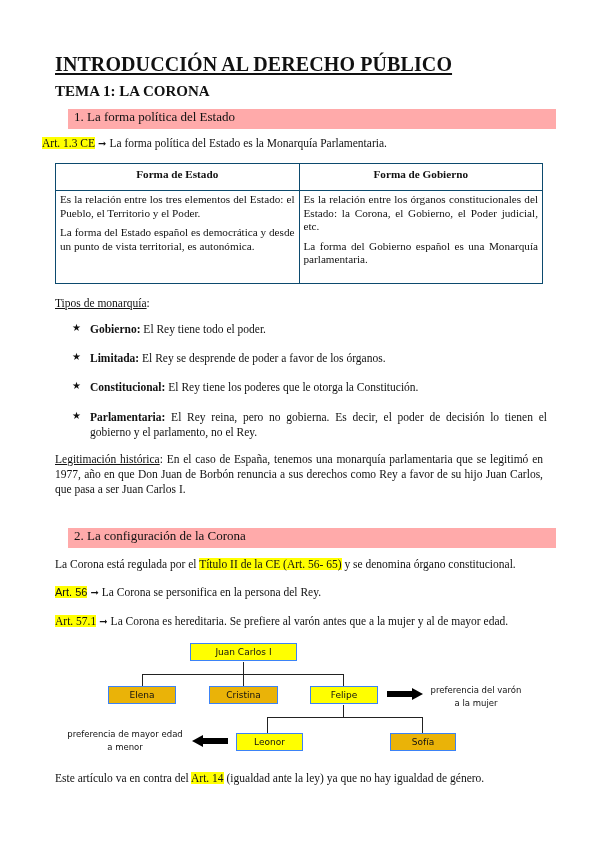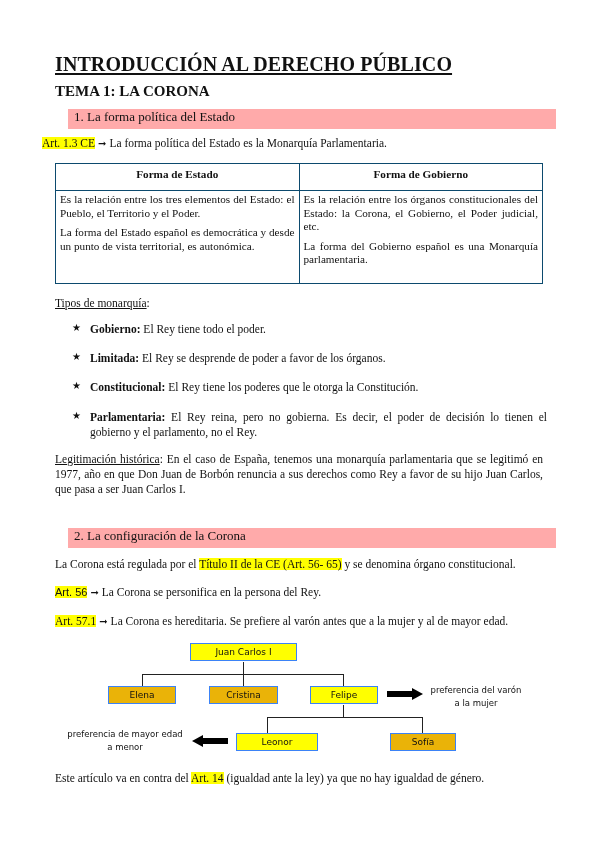--- a/index.html
+++ b/index.html
@@ -137,21 +137,21 @@
   <div class="line" style="left:343px; top:674px; width:1px; height:12px;"></div>
   <div class="line" style="left:343px; top:705px; width:1px; height:12px;"></div>
   <div class="line" style="left:267px; top:717px; width:156px; height:1px;"></div>
   <div class="line" style="left:267px; top:717px; width:1px; height:16px;"></div>
   <div class="line" style="left:422px; top:717px; width:1px; height:16px;"></div>
 
   <div class="node yellow" style="left:190px; top:643px; width:107px;">Juan Carlos I</div>
   <div class="node grey" style="left:108px; top:686px; width:68px;">Elena</div>
   <div class="node grey" style="left:209px; top:686px; width:69px;">Cristina</div>
   <div class="node yellow" style="left:310px; top:686px; width:68px;">Felipe</div>
-  <div class="node yellow" style="left:236px; top:733px; width:82px;">Leonor</div>
+  <div class="node yellow" style="left:236px; top:733px; width:67px;">Leonor</div>
   <div class="node grey" style="left:390px; top:733px; width:66px;">Sofía</div>
 
   <svg class="bigarrow" style="left:387px; top:688px;" width="36" height="12">
     <rect x="0" y="3" width="26" height="6" fill="#000"></rect>
     <polygon points="25,0 36,6 25,12" fill="#000"></polygon>
   </svg>
   <div class="note" style="left:428px; top:684px; width:96px;">
     <div>preferencia del varón</div>
     <div>a la mujer</div>
   </div>

